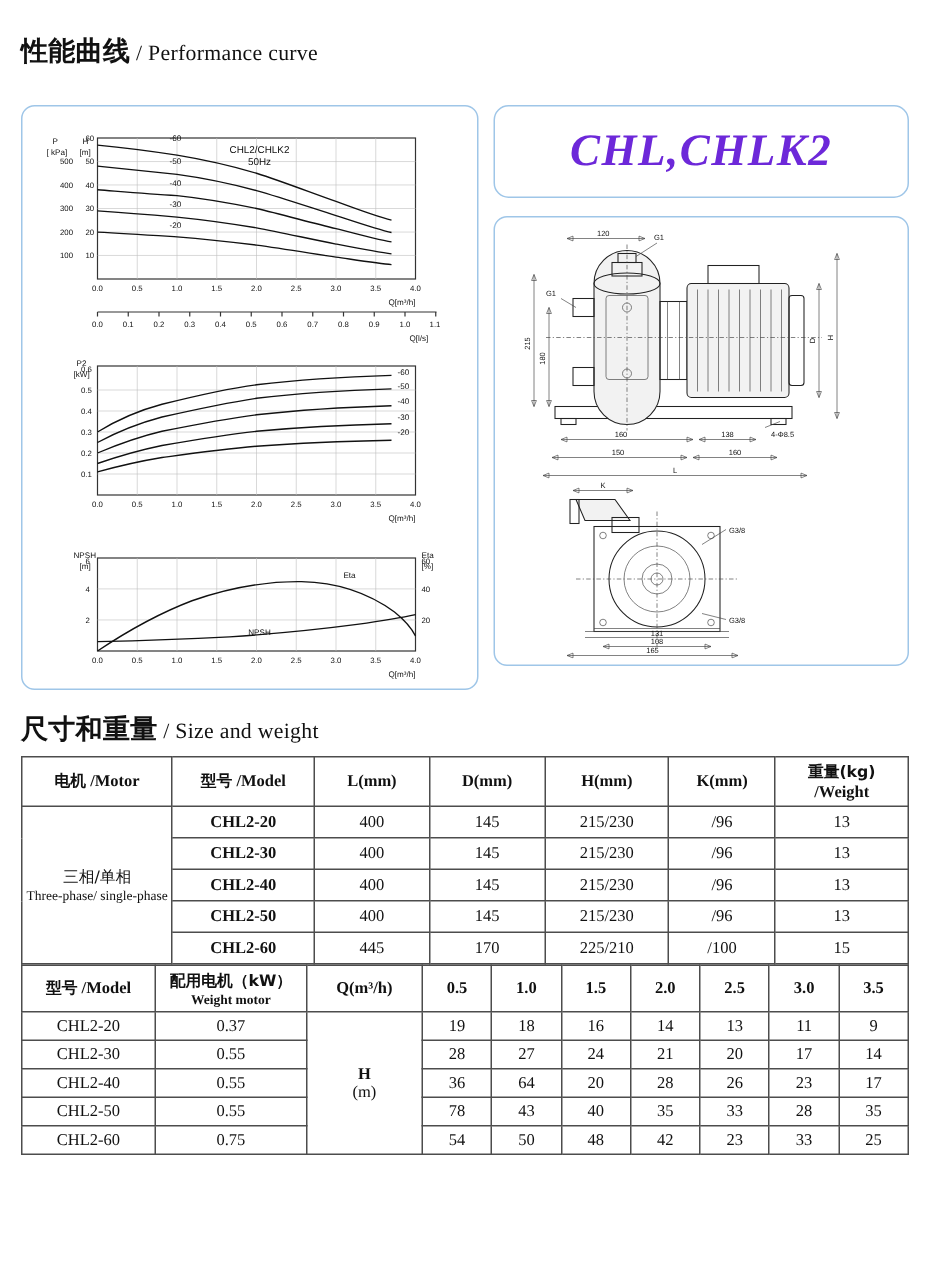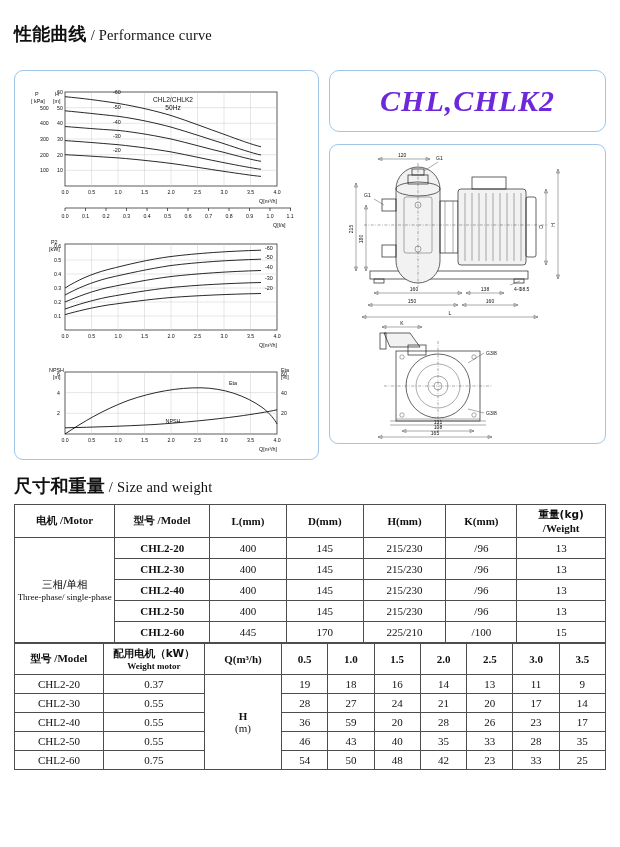--- a/index.html
+++ b/index.html
@@ -596,31 +596,31 @@
         <td>24</td>
         <td>21</td>
         <td>20</td>
         <td>17</td>
         <td>14</td>
       </tr>
       <tr>
         <td>CHL2-40</td>
         <td>0.55</td>
         <td>36</td>
-        <td>59</td>
+        <td>64</td>
         <td>20</td>
         <td>28</td>
         <td>26</td>
         <td>23</td>
         <td>17</td>
       </tr>
       <tr>
         <td>CHL2-50</td>
         <td>0.55</td>
-        <td>46</td>
+        <td>78</td>
         <td>43</td>
         <td>40</td>
         <td>35</td>
         <td>33</td>
         <td>28</td>
         <td>35</td>
       </tr>
       <tr>
         <td>CHL2-60</td>
         <td>0.75</td>

